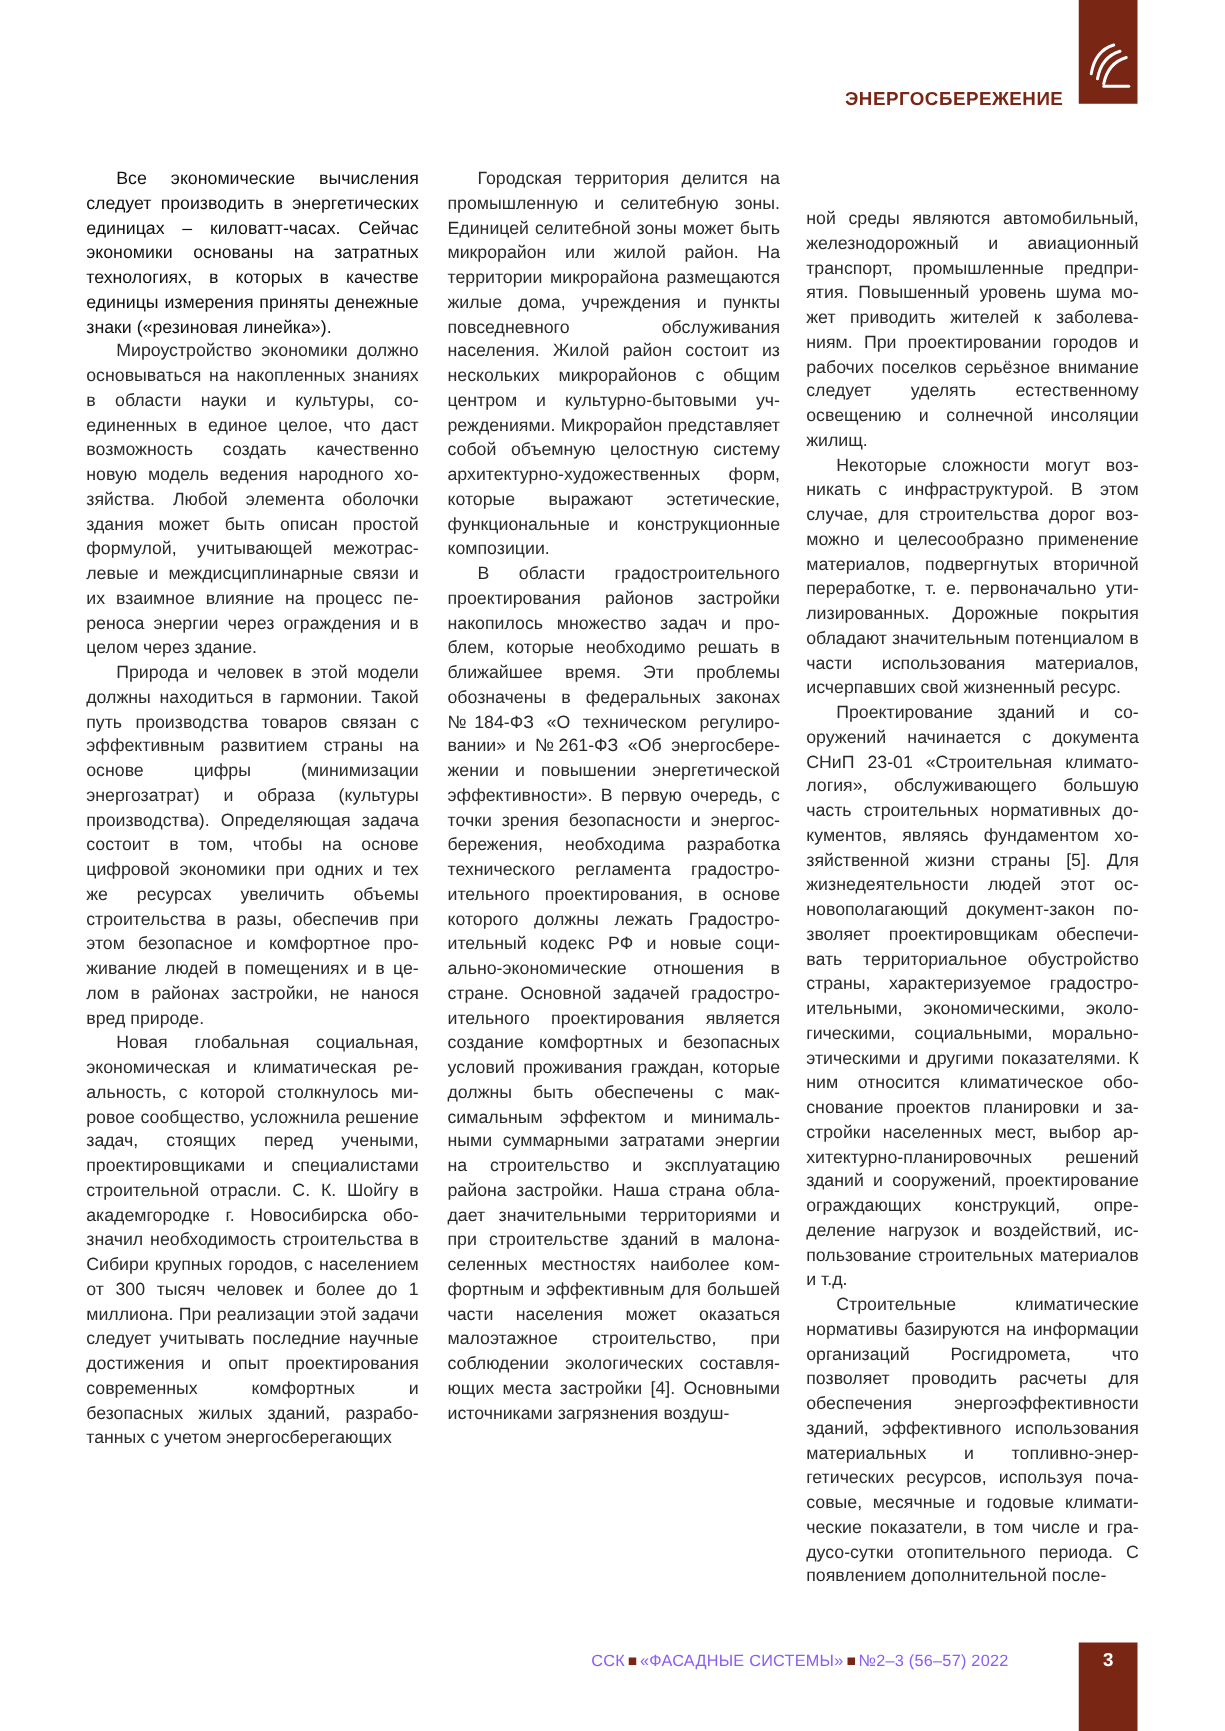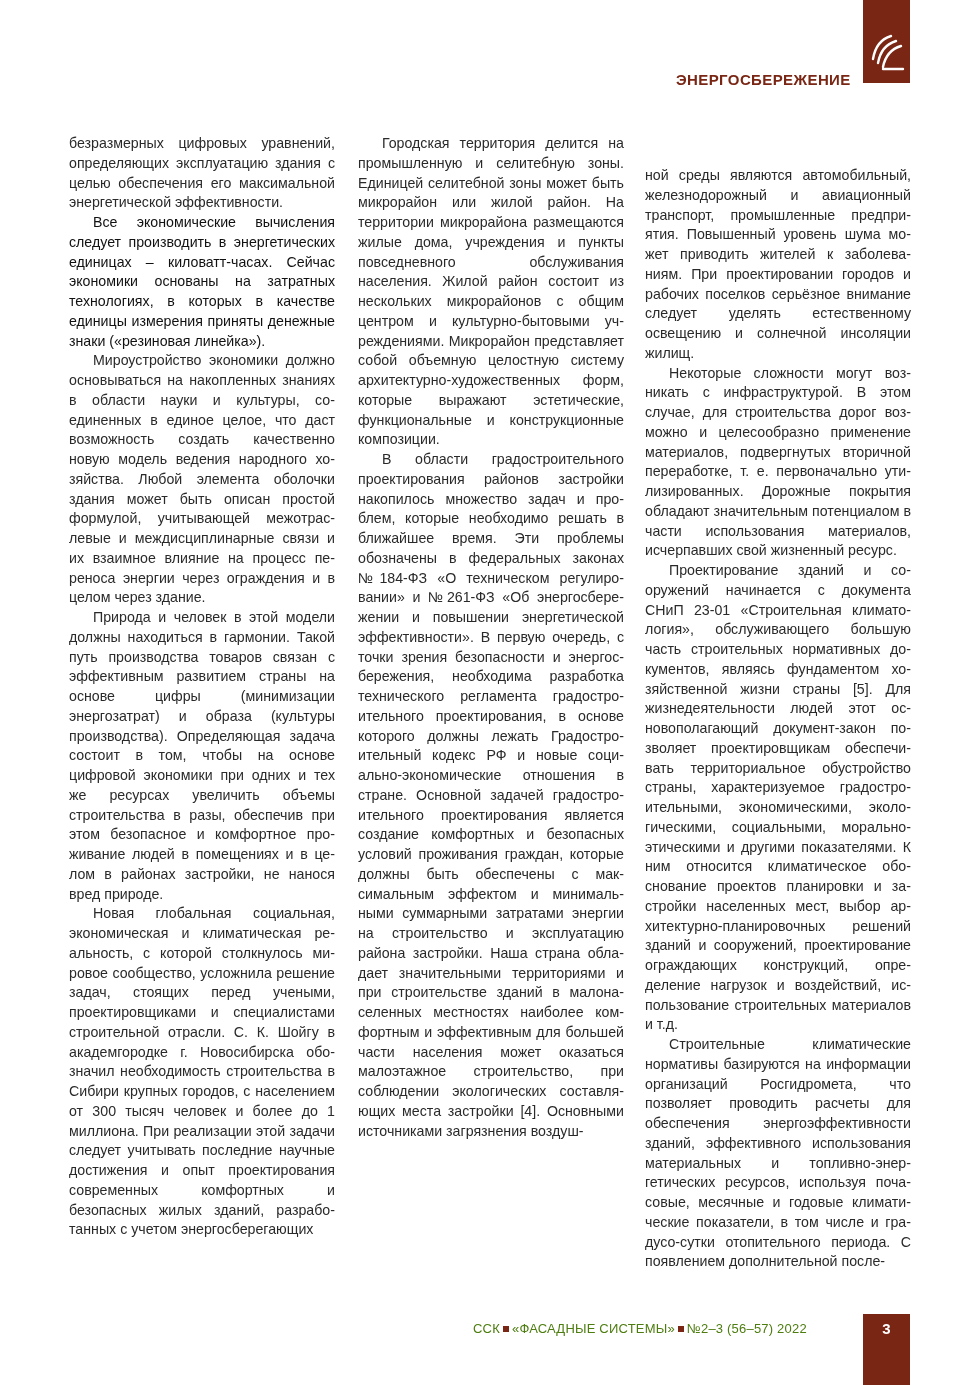--- a/index.html
+++ b/index.html
@@ -10,21 +10,21 @@
   .section-label { position: absolute; left: 676px; top: 71px; font-size: 15px; font-weight: bold;
                    color: #7a2614; letter-spacing: 0.4px; }
   .col { position: absolute; top: 134px; width: 266px; font-size: 14.2px; line-height: 19.75px;
          text-align: justify; hyphens: manual; }
   .col1 { left: 69px; }
   .col2 { left: 358px; }
   .col3 { left: 645px; width: 266px; margin-top: 32px; }
   .col p { margin: 0; text-indent: 24px; }
   .col p.noindent { text-indent: 0; }
   .col p.bold { font-weight: normal; color: #111; }
-  .footer { position: absolute; left: 473px; top: 1321px; font-size: 13px; color: #4d7c0f; letter-spacing: 0.2px; }
+  .footer { position: absolute; left: 473px; top: 1321px; font-size: 13px; color: #8b5cf6; letter-spacing: 0.2px; }
   .footer .sq { display: inline-block; width: 6px; height: 6px; background: #7a2614; margin: 0 3px 2px 3px; vertical-align: middle; }
   .page-tab { position: absolute; left: 863px; top: 1314px; width: 47px; height: 71px; background: #7a2614; }
   .page-num { position: absolute; left: 0; right: 0; top: 6px; text-align: center; color: #fff;
               font-weight: bold; font-size: 15px; }
 </style>
 </head>
 <body>
 
 <div class="top-tab">
   <svg width="36" height="40" viewBox="0 0 36 40">
@@ -32,21 +32,20 @@
       <path d="M4 26 C6 14, 12 6, 22 3"></path>
       <path d="M9 30 C11 19, 17 11, 27 8"></path>
       <path d="M14 34 C16 24, 22 16, 32 13"></path>
       <path d="M14 36 L34 36"></path>
     </g>
   </svg>
 </div>
 <div class="section-label">ЭНЕРГОСБЕРЕЖЕНИЕ</div>
 
 <div class="col col1">
-  <p class="noindent">безразмерных цифровых уравнений, определяющих эксплуатацию здания с целью обеспечения его максималь­ной энергетической эффективности.</p>
   <p class="bold">Все экономические вычисления следует производить в энергети­ческих единицах – киловатт-часах. Сейчас экономики основаны на за­тратных технологиях, в которых в качестве единицы измерения при­няты денежные знаки («резиновая линейка»).</p>
   <p>Мироустройство экономики долж­но основываться на накопленных зна­ниях в области науки и культуры, со­единенных в единое целое, что даст возможность создать качественно новую модель ведения народного хо­зяйства. Любой элемента оболочки здания может быть описан простой формулой, учитывающей межотрас­левые и междисциплинарные связи и их взаимное влияние на процесс пе­реноса энергии через ограждения и в целом через здание.</p>
   <p>Природа и человек в этой модели должны находиться в гармонии. Та­кой путь производства товаров свя­зан с эффективным развитием стра­ны на основе цифры (минимизации энергозатрат) и образа (культуры производства). Определяющая за­дача состоит в том, чтобы на осно­ве цифровой экономики при одних и тех же ресурсах увеличить объемы строительства в разы, обеспечив при этом безопасное и комфортное про­живание людей в помещениях и в це­лом в районах застройки, не нанося вред природе.</p>
   <p>Новая глобальная социальная, экономическая и климатическая ре­альность, с которой столкнулось ми­ровое сообщество, усложнила реше­ние задач, стоящих перед учеными, проектировщиками и специалистами строительной отрасли. С. К. Шойгу в академгородке г. Новосибирска обо­значил необходимость строительства в Сибири крупных городов, с населе­нием от 300 тысяч человек и более до 1 миллиона. При реализации этой задачи следует учитывать последние научные достижения и опыт проекти­рования современных комфортных и безопасных жилых зданий, разрабо­танных с учетом энергосберегающих</p>
 </div>
 
 <div class="col col2">
   <p>Городская территория делится на промышленную и селитебную зоны. Единицей селитебной зоны может быть микрорайон или жилой район. На территории микрорайона разме­щаются жилые дома, учреждения и пункты повседневного обслуживания населения. Жилой район состоит из нескольких микрорайонов с общим центром и культурно-бытовыми уч­реждениями. Микрорайон представ­ляет собой объемную целостную си­стему архитектурно-художественных форм, которые выражают эстетиче­ские, функциональные и конструкци­онные композиции.</p>
   <p>В области градостроительного проектирования районов застройки накопилось множество задач и про­блем, которые необходимо решать в ближайшее время. Эти проблемы обозначены в федеральных законах №184-ФЗ «О техническом регулиро­вании» и №261-ФЗ «Об энергосбере­жении и повышении энергетической эффективности». В первую очередь, с точки зрения безопасности и энергос­бережения, необходима разработка технического регламента градостро­ительного проектирования, в основе которого должны лежать Градостро­ительный кодекс РФ и новые соци­ально-экономические отношения в стране. Основной задачей градостро­ительного проектирования является создание комфортных и безопасных условий проживания граждан, кото­рые должны быть обеспечены с мак­симальным эффектом и минималь­ными суммарными затратами энер­гии на строительство и эксплуатацию района застройки. Наша страна обла­дает значительными территориями и при строительстве зданий в малона­селенных местностях наиболее ком­фортным и эффективным для боль­шей части населения может оказать­ся малоэтажное строительство, при соблюдении экологических составля­ющих места застройки [4]. Основны­ми источниками загрязнения воздуш-</p>
 </div>

